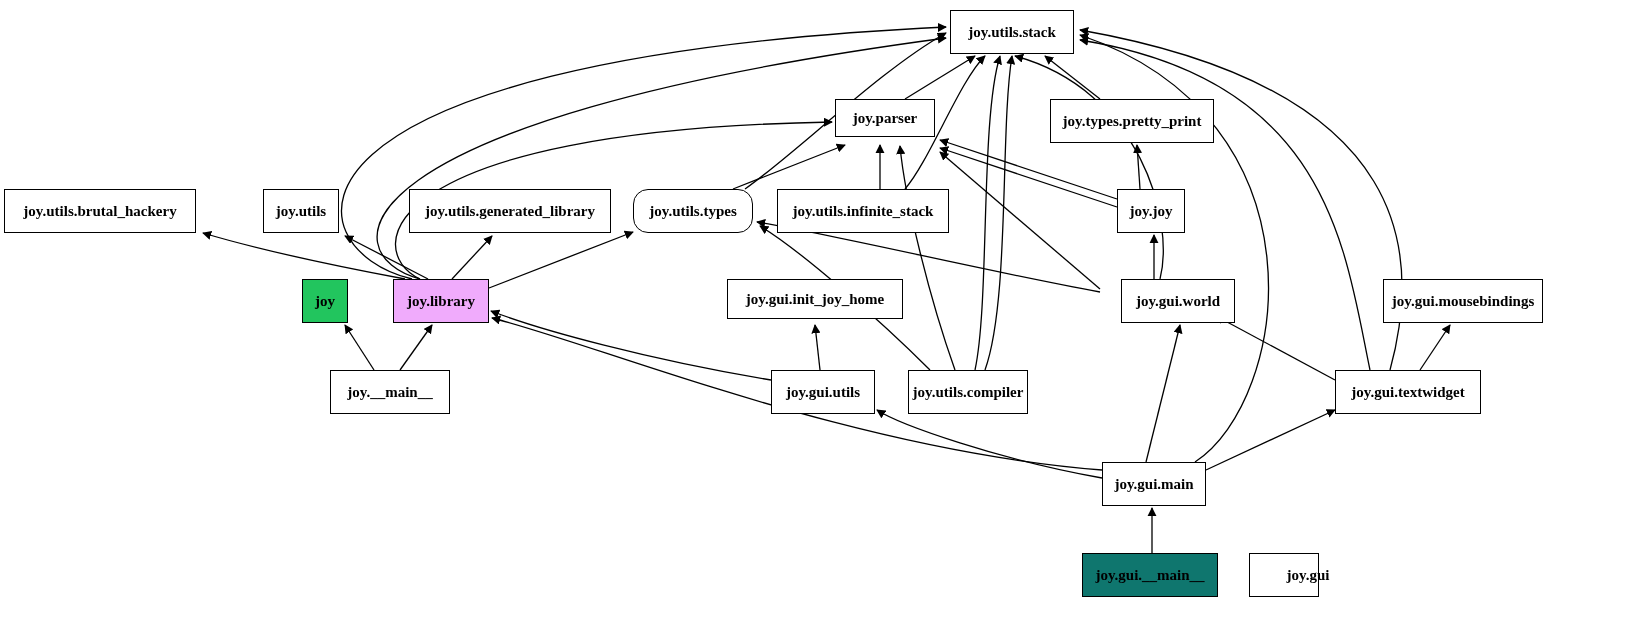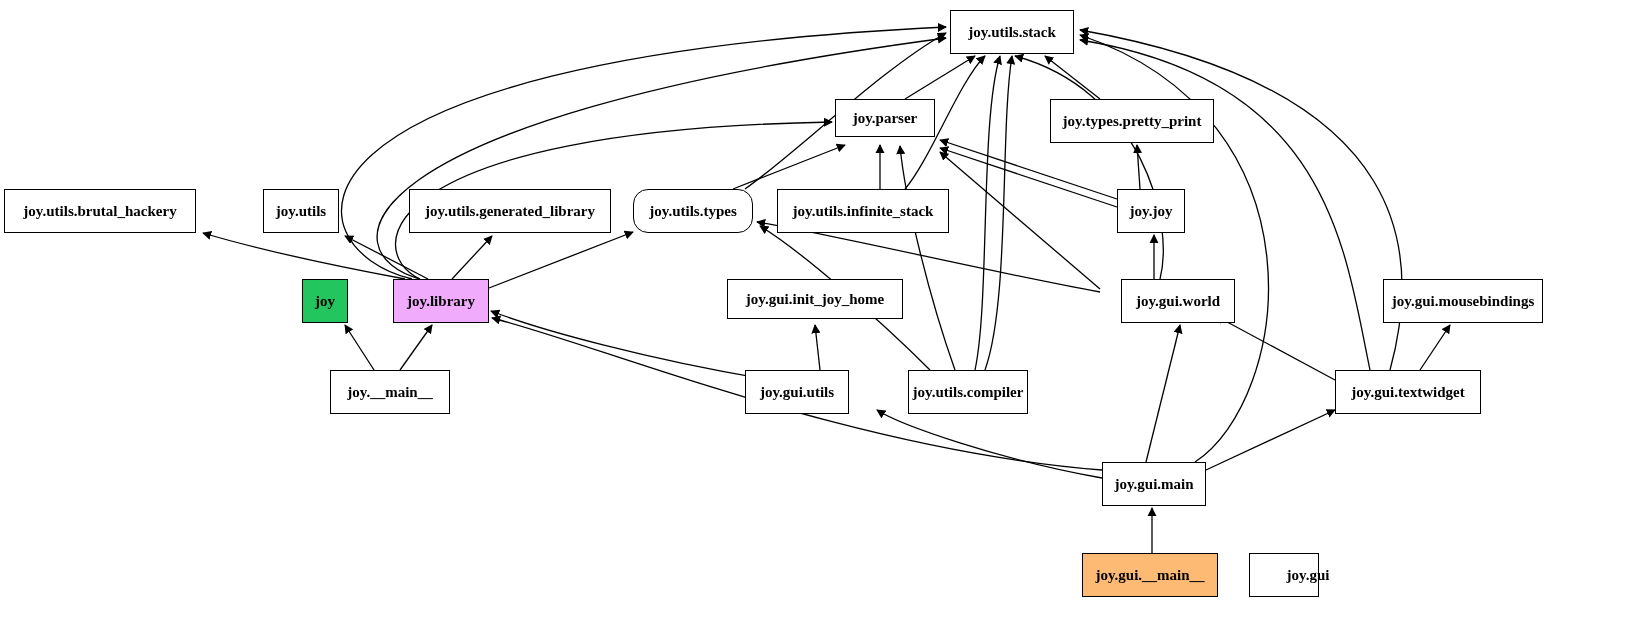--- a/index.html
+++ b/index.html
@@ -115,33 +115,33 @@
       </div>
       <div class="node" style="left: 1100px; top: 279px; width: 114px; height: 44px; background: rgb(255, 255, 255); border-color: rgb(0, 0, 0); margin-left: 21px;">
         <span>joy.gui.world</span>
       </div>
       <div class="node" style="left: 1383px; top: 279px; width: 160px; height: 44px; background: rgb(255, 255, 255); border-color: rgb(0, 0, 0); text-align: right;">
         <span>joy.gui.mousebindings</span>
       </div>
       <div class="node" style="left: 330px; top: 370px; width: 120px; height: 44px; background: rgb(255, 255, 255); border-color: rgb(0, 0, 0);">
         <span>joy.__main__</span>
       </div>
-      <div class="node" style="left: 745px; top: 370px; width: 104px; height: 44px; background: rgb(255, 255, 255); border-color: rgb(0, 0, 0);">
+      <div class="node" style="left: 771px; top: 370px; width: 104px; height: 44px; background: rgb(255, 255, 255); border-color: rgb(0, 0, 0);">
         <span>joy.gui.utils</span>
       </div>
       <div class="node" style="left: 908px; top: 370px; width: 120px; height: 44px; background: rgb(255, 255, 255); border-color: rgb(0, 0, 0);">
         <span>joy.utils.compiler</span>
       </div>
       <div class="node" style="left: 1335px; top: 370px; width: 146px; height: 44px; background: rgb(255, 255, 255); border-color: rgb(0, 0, 0);">
         <span>joy.gui.textwidget</span>
       </div>
       <div class="node" style="left: 1102px; top: 462px; width: 104px; height: 44px; background: rgb(255, 255, 255); border-color: rgb(0, 0, 0);">
         <span>joy.gui.main</span>
       </div>
-      <div class="node" style="left: 1082px; top: 553px; width: 136px; height: 44px; background: #fdba74; border-color: rgb(0, 0, 0); align-items: center;">
+      <div class="node" style="left: 1082px; top: 553px; width: 136px; height: 44px; background: #0f766e; border-color: rgb(0, 0, 0); align-items: center;">
         <span>joy.gui.__main__</span>
       </div>
       <div class="node" style="left: 1249px; top: 553px; width: 70px; height: 44px; background: rgb(255, 255, 255); border-color: rgb(0, 0, 0); padding-left: 48px;">
         <span>joy.gui</span>
       </div>
     </div>
 
 </div>
 
 </body></html>

